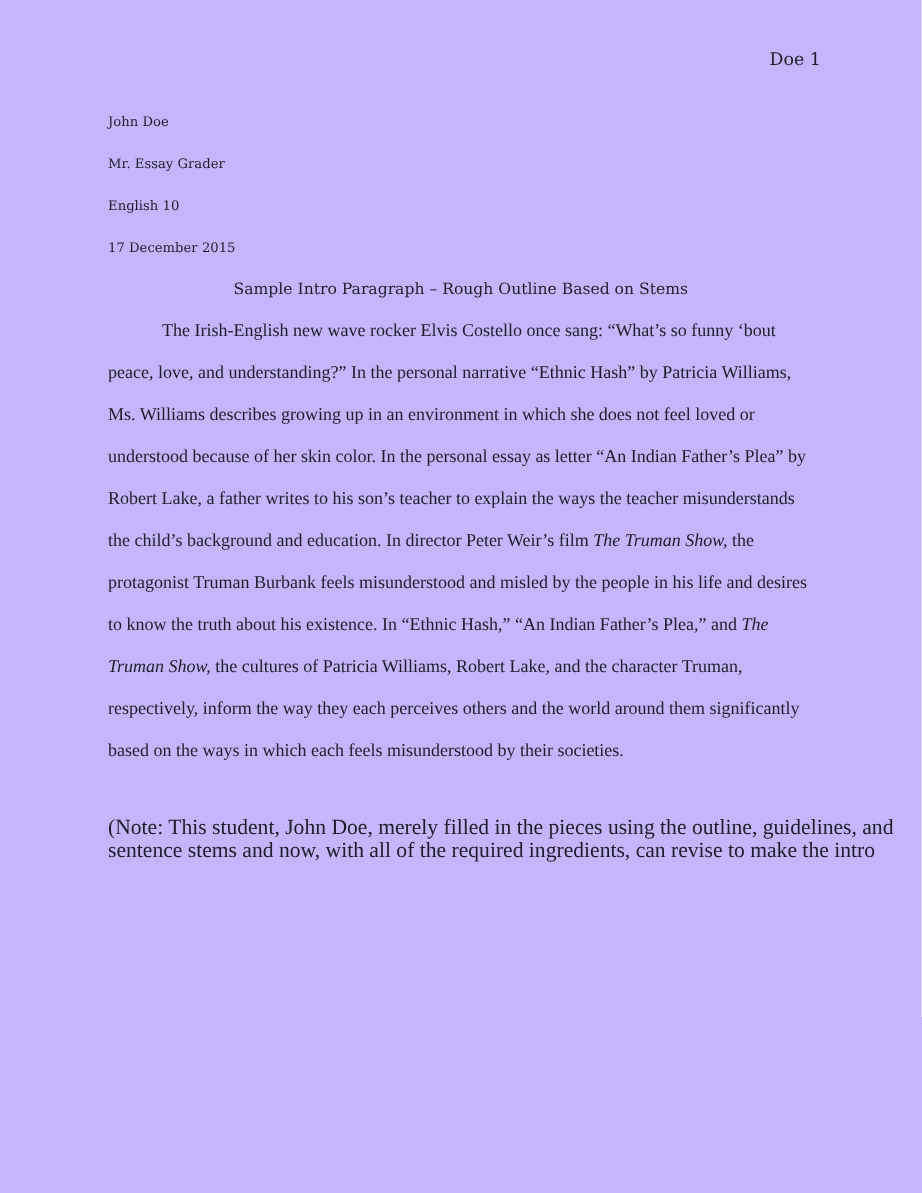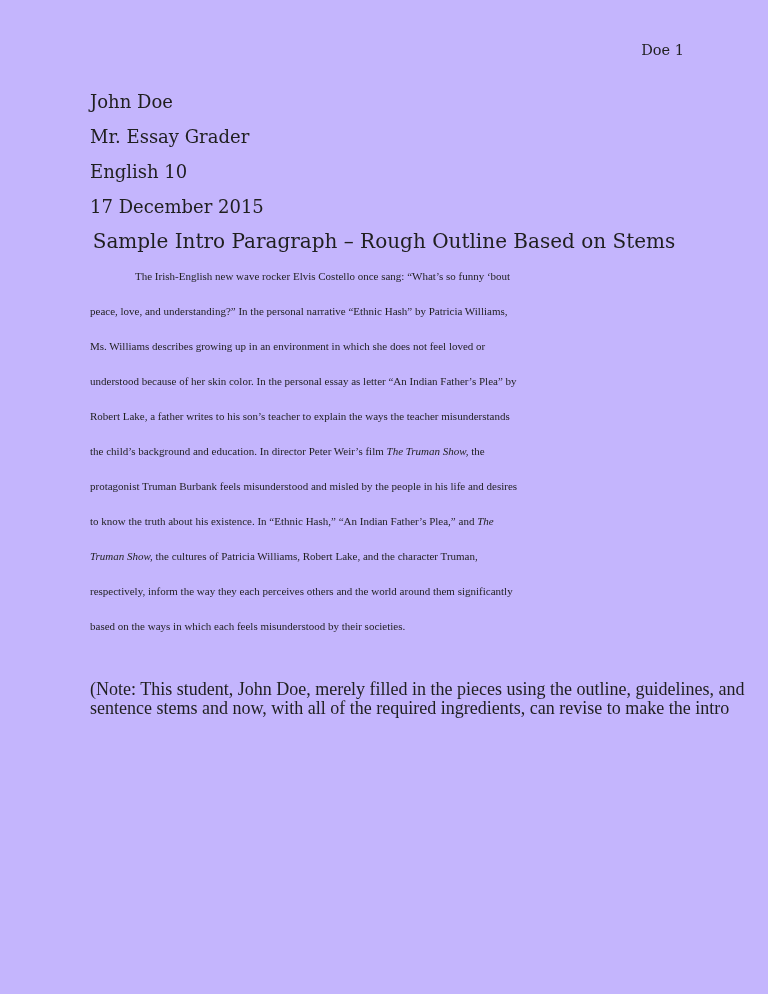--- a/index.html
+++ b/index.html
@@ -29,30 +29,30 @@
     left: 90px;
     width: 588px;
   }
   .line {
     height: 35px;
     line-height: 35px;
     white-space: pre;
   }
   .heading-block {
     font-family: "DejaVu Serif", serif;
-    font-size: 18px;
+    font-size: 11px;
   }
   .essay-title {
     font-family: "DejaVu Serif", serif;
-    font-size: 20px;
+    font-size: 13px;
     text-align: center;
   }
   .body-paragraph {
     font-family: "Liberation Serif", serif;
-    font-size: 11px;
+    font-size: 15px;
   }
   .body-paragraph .indent {
     padding-left: 45px;
   }
   .italic {
     font-style: italic;
   }
   .note {
     margin-top: 36px;
     font-family: "Liberation Serif", serif;

